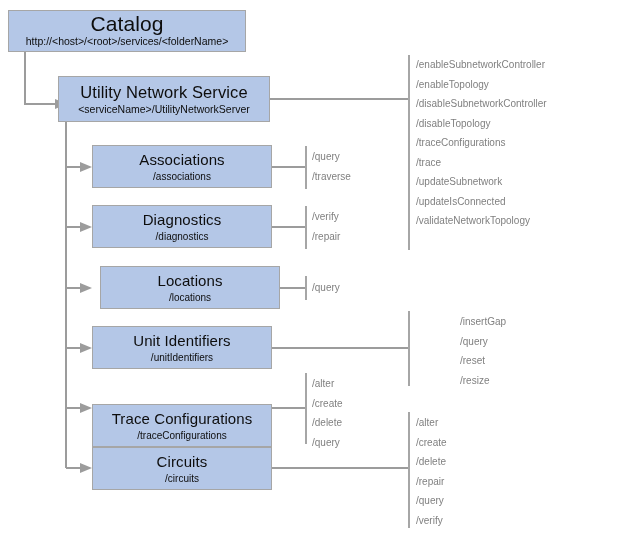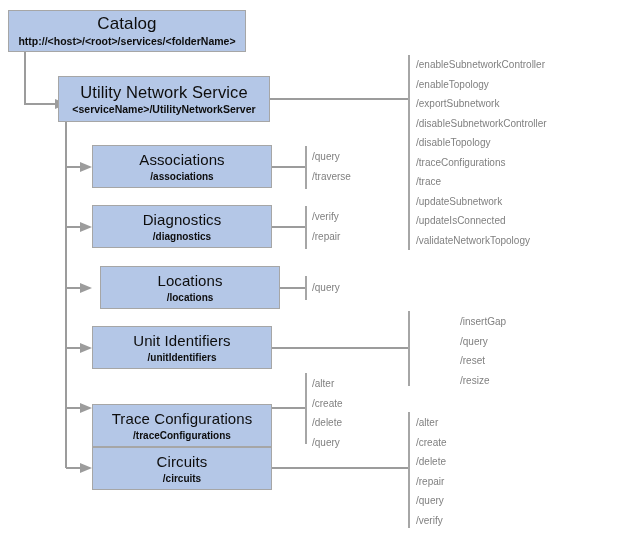--- a/index.html
+++ b/index.html
@@ -31,25 +31,25 @@
   .node .title {
     font-size: 15px;
     line-height: 18px;
     font-weight: 400;
     letter-spacing: 0.1px;
     white-space: nowrap;
   }
   .node .sub {
     font-size: 10px;
     line-height: 12px;
-    font-weight: 700;
+    font-weight: 400;
     margin-top: 2px;
     white-space: nowrap;
   }
-  #node-catalog .title { font-size: 17px; }
+  #node-catalog .title { font-size: 21px; }
   #node-catalog .sub { font-size: 10.5px; }
   #node-service .title { font-size: 16.5px; }
   #node-service .sub { font-size: 10.5px; }
 
   .ops {
     position: absolute;
     color: #808080;
     font-size: 10px;
     line-height: 19.5px;
     white-space: nowrap;
@@ -166,21 +166,20 @@
   </div>
 
   <div class="node" style="left:92px; top:447px; width:180px; height:43px;">
     <div class="title">Circuits</div>
     <div class="sub">/circuits</div>
   </div>
 
   <div class="ops" id="ops-service" style="left:416px; top:55px;">
       <span class="op">/enableSubnetworkController</span>
       <span class="op">/enableTopology</span>
-      <span class="op">/exportSubnetwork</span>
       <span class="op">/disableSubnetworkController</span>
       <span class="op">/disableTopology</span>
       <span class="op">/traceConfigurations</span>
       <span class="op">/trace</span>
       <span class="op">/updateSubnetwork</span>
       <span class="op">/updateIsConnected</span>
       <span class="op">/validateNetworkTopology</span>
     </div>
 
   <div class="ops" id="ops-associations" style="left:312px; top:147px;">

